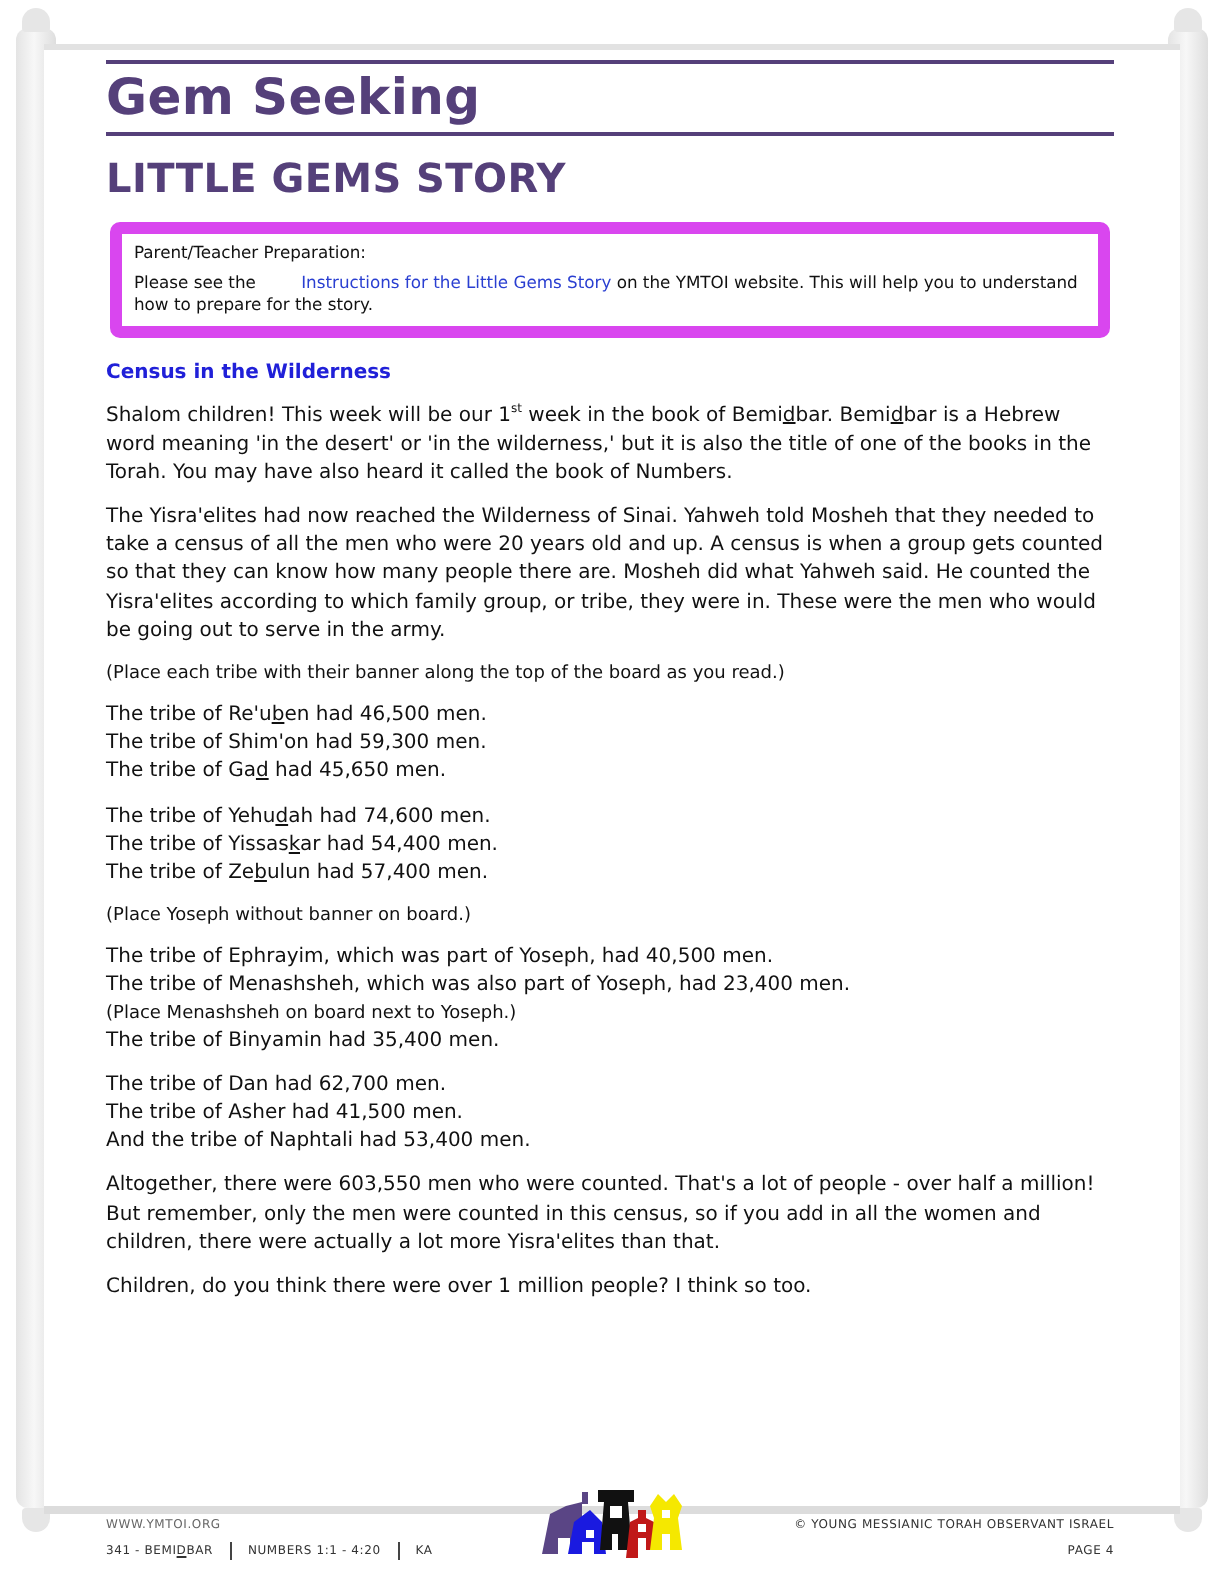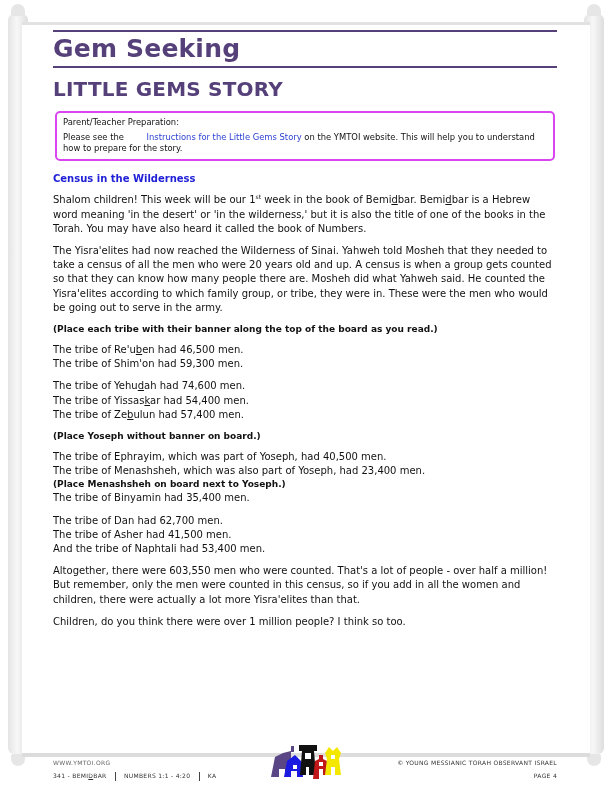--- a/index.html
+++ b/index.html
@@ -40,34 +40,34 @@
     color: #55407a;
     font-family: "DejaVu Sans", sans-serif;
     font-size: 25px; font-weight: bold; line-height: 34px; letter-spacing: 0.2px;
   }
   .subtitle {
     color: #55407a; font-size: 20px; font-weight: bold; margin-top: 9px;
     letter-spacing: 0.2px;
   }
   .prep-box {
     margin-top: 10px; margin-left: 2px; width: 500px;
-    border: 2px solid #d946ef; border-radius: 5px;
+    border: 6px solid #d946ef; border-radius: 5px;
     padding: 4px 6px 5px 6px; box-sizing: border-box;
     font-size: 8.4px; line-height: 11px;
   }
   .prep-box .prep-title { margin-bottom: 4px; }
   .prep-link { color: #2a3fd1; padding-left: 20px; }
   .section-heading {
     color: #2020d8; font-size: 10px; font-weight: bold; margin-top: 12px; margin-bottom: 6px;
   }
   .para {
     font-size: 10px; line-height: 14.2px; margin: 0 0 8px 0;
   }
   .instr {
-    font-size: 9px; font-weight: bold; line-height: 13px; margin: 0 0 7px 0;
+    font-size: 9px; font-weight: normal; line-height: 13px; margin: 0 0 7px 0;
   }
   .instr.tight { margin: 0; }
   .tribe-group { margin-bottom: 8px; }
   .tribe-line { font-size: 10px; line-height: 14.2px; }
   .u { text-decoration: underline; }
 
   
   .footer {
     position: absolute; left: 53px; top: 756px; width: 504px; height: 30px;
     font-size: 6px; color: #333; letter-spacing: 0.3px;
@@ -107,20 +107,21 @@
 
   <p class="para"><span>Shalom children! This week will be our </span><span>1</span><sup style="font-size:6px">st</sup><span> week in the book of Bemi</span><span class="u">d</span><span>bar. Bemi</span><span class="u">d</span><span>bar is a Hebrew word meaning 'in the desert' or 'in the wilderness,' but it is also the title of one of the books in the Torah. You may have also heard it called the book of Numbers.</span></p>
 
   <p class="para">The Yisra'elites had now reached the Wilderness of Sinai. Yahweh told Mosheh that they needed to take a census of all the men who were 20 years old and up. A census is when a group gets counted so that they can know how many people there are. Mosheh did what Yahweh said. He counted the Yisra'elites according to which family group, or tribe, they were in. These were the men who would be going out to serve in the army.</p>
 
   <p class="instr">(Place each tribe with their banner along the top of the board as you read.)</p>
 
   <div class="tribe-group">
     <div class="tribe-line"><span>The tribe of Re'u</span><span class="u">b</span><span>en had 46,500 men.</span></div>
     <div class="tribe-line"><span>The tribe of Shim'on had 59,300 men.</span></div>
+    <div class="tribe-line"><span>The tribe of Ga</span><span class="u">d</span><span> had 45,650 men.</span></div>
   </div>
 
   <div class="tribe-group">
     <div class="tribe-line"><span>The tribe of Yehu</span><span class="u">d</span><span>ah had 74,600 men.</span></div>
     <div class="tribe-line"><span>The tribe of Yissas</span><span class="u">k</span><span>ar had 54,400 men.</span></div>
     <div class="tribe-line"><span>The tribe of Ze</span><span class="u">b</span><span>ulun had 57,400 men.</span></div>
   </div>
 
   <p class="instr">(Place Yoseph without banner on board.)</p>
 

